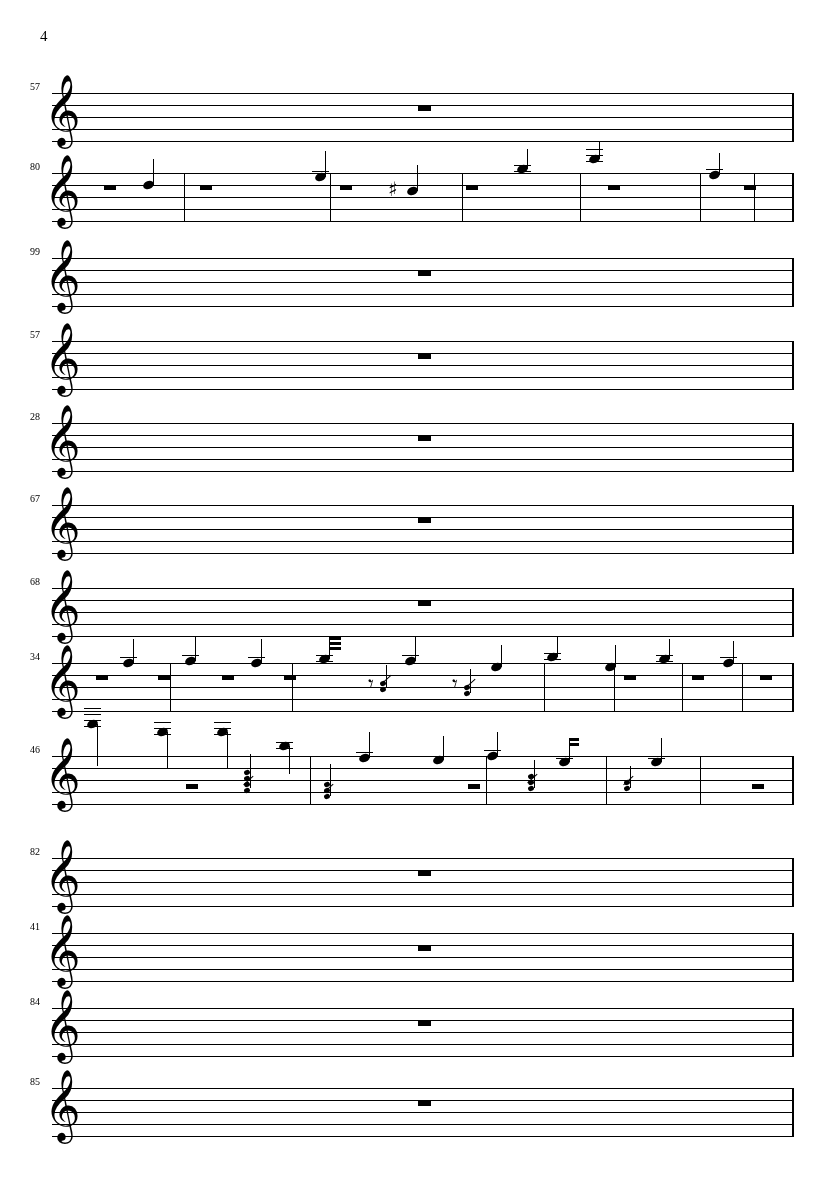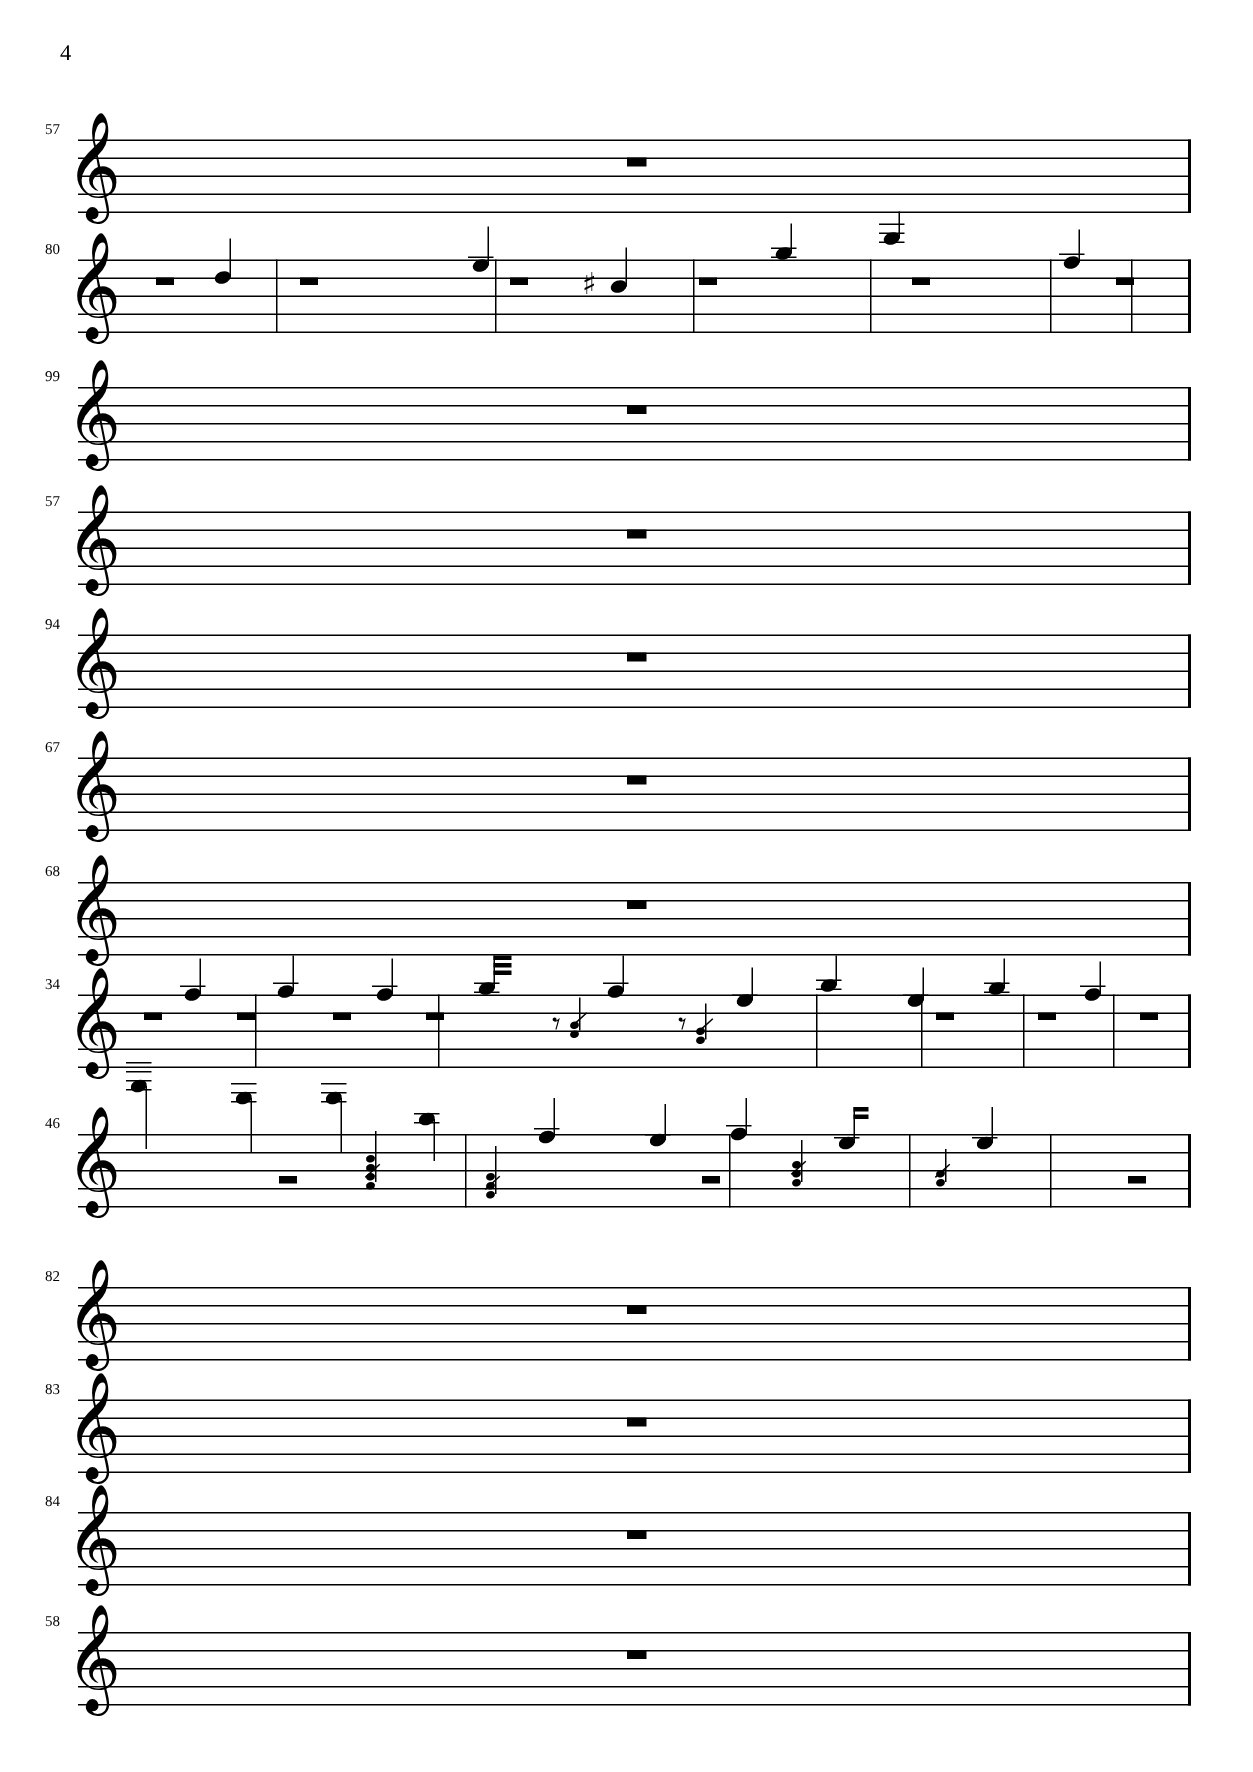--- a/index.html
+++ b/index.html
@@ -284,21 +284,21 @@
       <div class="line l1"></div>
       <div class="line l2"></div>
       <div class="line l3"></div>
       <div class="line l4"></div>
       <div class="wholerest" style="left:366px; top:12px;"></div>
       <div class="endbar"></div>
     </div>
   </div>
 
   <div class="system" style="top:415px;">
-    <div class="measure-number">94</div>
+    <div class="measure-number">28</div>
     <div class="clef">𝄞</div>
     <div class="staff">
       <div class="line l0"></div>
       <div class="line l1"></div>
       <div class="line l2"></div>
       <div class="line l3"></div>
       <div class="line l4"></div>
       <div class="wholerest" style="left:366px; top:12px;"></div>
       <div class="endbar"></div>
     </div>
@@ -580,21 +580,21 @@
       <div class="line l1"></div>
       <div class="line l2"></div>
       <div class="line l3"></div>
       <div class="line l4"></div>
       <div class="wholerest" style="left:366px; top:12px;"></div>
       <div class="endbar"></div>
     </div>
   </div>
 
   <div class="system" style="top:925px;">
-    <div class="measure-number">83</div>
+    <div class="measure-number">41</div>
     <div class="clef">𝄞</div>
     <div class="staff">
       <div class="line l0"></div>
       <div class="line l1"></div>
       <div class="line l2"></div>
       <div class="line l3"></div>
       <div class="line l4"></div>
       <div class="wholerest" style="left:366px; top:12px;"></div>
       <div class="endbar"></div>
     </div>
@@ -608,21 +608,21 @@
       <div class="line l1"></div>
       <div class="line l2"></div>
       <div class="line l3"></div>
       <div class="line l4"></div>
       <div class="wholerest" style="left:366px; top:12px;"></div>
       <div class="endbar"></div>
     </div>
   </div>
 
   <div class="system" style="top:1080px;">
-    <div class="measure-number">58</div>
+    <div class="measure-number">85</div>
     <div class="clef">𝄞</div>
     <div class="staff">
       <div class="line l0"></div>
       <div class="line l1"></div>
       <div class="line l2"></div>
       <div class="line l3"></div>
       <div class="line l4"></div>
       <div class="wholerest" style="left:366px; top:12px;"></div>
       <div class="endbar"></div>
     </div>

